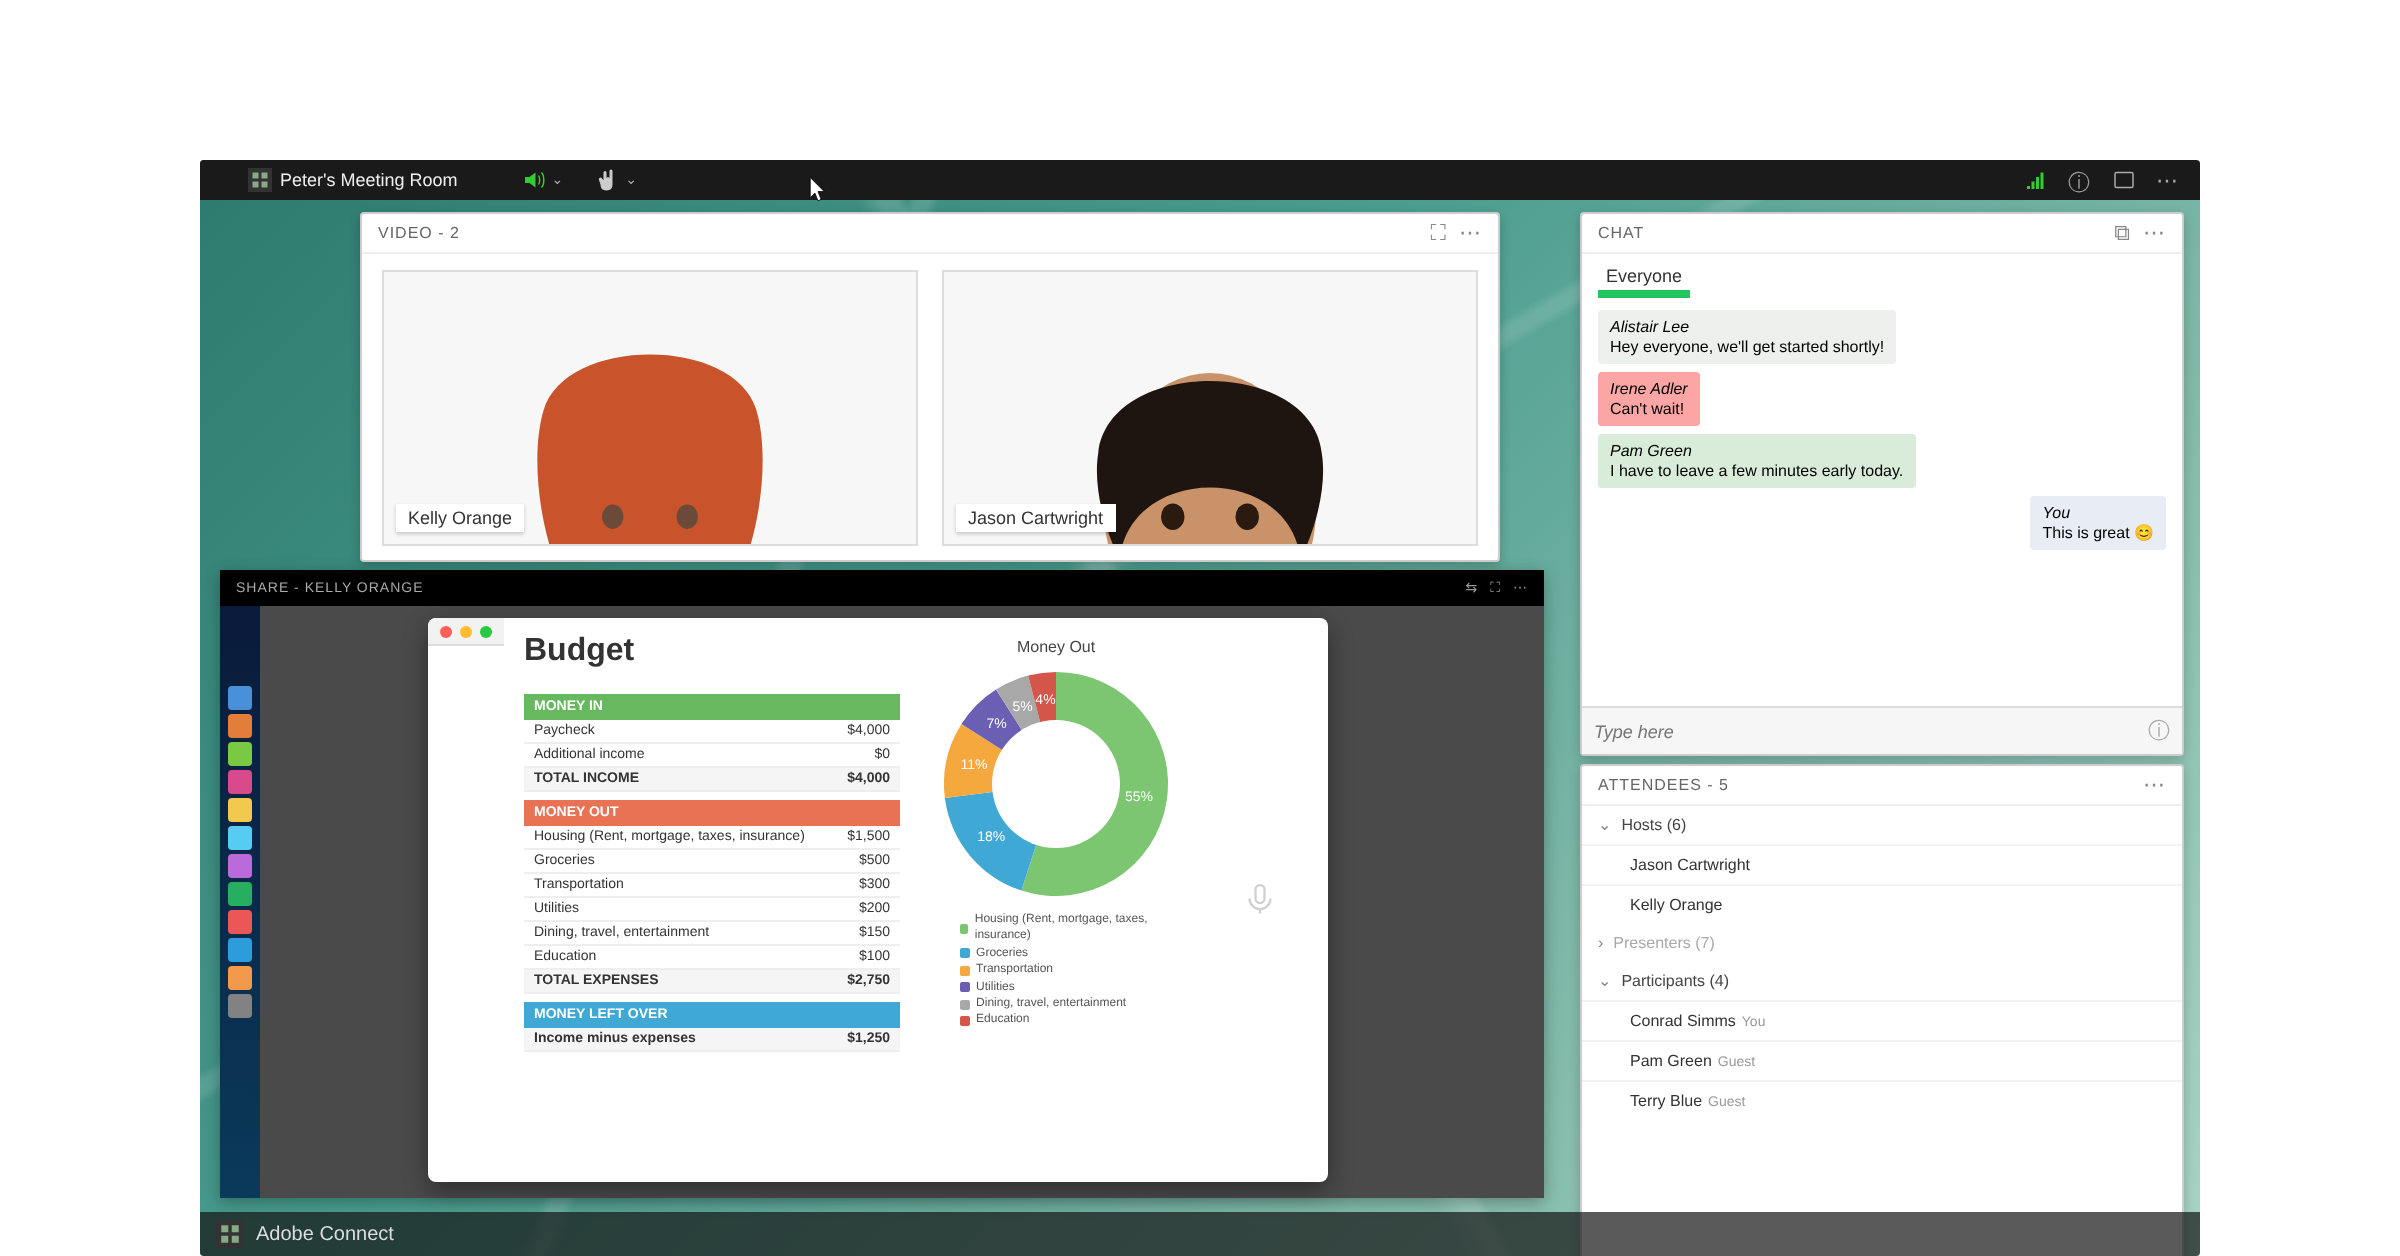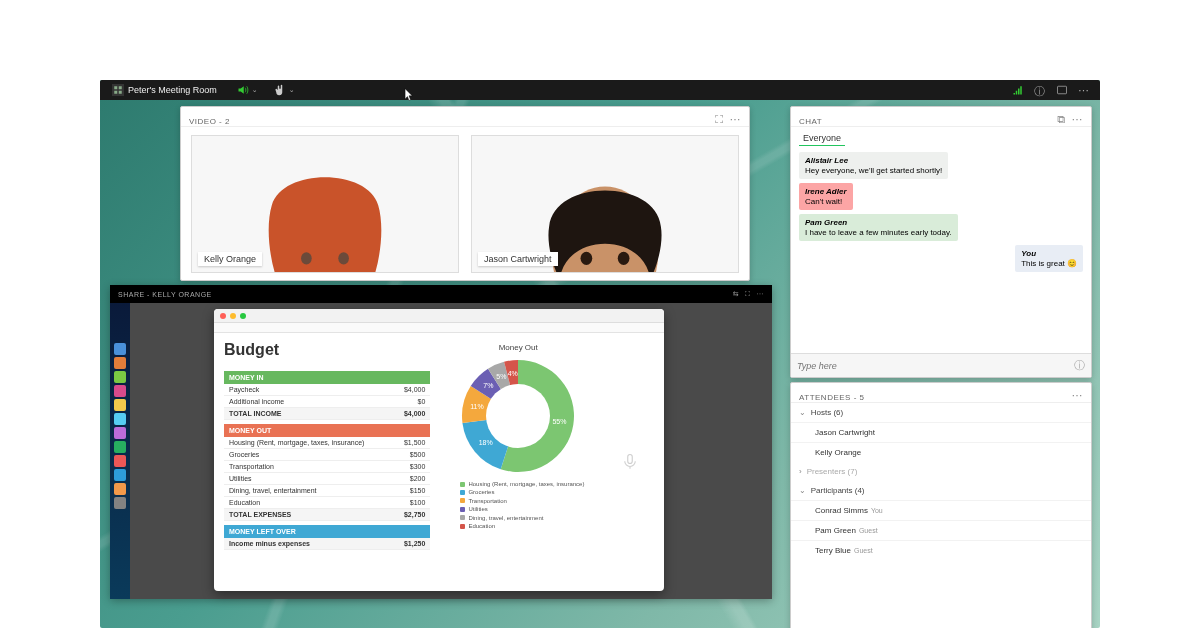--- a/index.html
+++ b/index.html
@@ -14,55 +14,55 @@
       radial-gradient(circle at 5% 80%,rgba(255,255,255,.5) 1px,transparent 2px),
       radial-gradient(circle at 90% 15%,rgba(255,255,255,.4) 1px,transparent 2px),
       radial-gradient(circle at 95% 70%,rgba(255,255,255,.4) 1px,transparent 2px),
       linear-gradient(60deg,transparent 48%,rgba(255,255,255,.25) 49%,rgba(255,255,255,.25) 49.6%,transparent 50%),
       linear-gradient(-30deg,transparent 58%,rgba(255,255,255,.2) 58.5%,rgba(255,255,255,.2) 59%,transparent 59.5%),
       linear-gradient(110deg,transparent 30%,rgba(255,255,255,.22) 30.5%,rgba(255,255,255,.22) 31%,transparent 31.5%);
     opacity:.6}
   
   .topbar{position:absolute;top:0;left:0;right:0;height:20px;background:#1a1a1a;
     display:flex;align-items:center;color:#eee;font-size:9px;z-index:5}
-  .tb-logo{display:flex;align-items:center;gap:4px;padding:0 12px}
+  .tb-logo{display:flex;align-items:center;gap:4px;padding:0 24px}
   .tb-logo svg{width:12px;height:12px}
   .tb-btn{display:flex;align-items:center;gap:3px;padding:0 8px;cursor:pointer}
   .tb-spacer{flex:1}
   .tb-right{display:flex;align-items:center;gap:10px;padding-right:10px}
   .tb-right svg,.tb-right span.ic{width:12px;height:12px;font-size:11px}
   
   .footbar{position:absolute;bottom:0;left:0;right:0;height:22px;background:rgba(20,20,20,.7);
     display:flex;align-items:center;color:#ddd;font-size:10px;gap:6px;padding:0 8px;z-index:5}
   .footbar svg{width:14px;height:14px}
   
   .video-pod{position:absolute;left:80px;top:26px;width:570px;height:175px;
     background:#fff;border:1px solid #ccc;border-radius:2px;box-shadow:0 2px 6px rgba(0,0,0,.2);z-index:3}
-  .pod-head{height:20px;display:flex;align-items:flex-end;padding:0 8px;font-size:8px;
+  .pod-head{height:20px;display:flex;align-items:center;padding:0 8px;font-size:8px;
     color:#666;letter-spacing:.5px;border-bottom:1px solid #eee;text-transform:uppercase}
   .pod-head .sp{flex:1}
   .pod-head .hic{font-size:11px;color:#888;margin-left:6px;cursor:pointer}
   .video-row{display:flex;gap:12px;padding:8px 10px}
   .tile{position:relative;flex:1;height:138px;background:#f4f4f4;overflow:hidden;border:1px solid #ddd}
   .tile .face{position:absolute;inset:0}
   .name-tag{position:absolute;left:6px;bottom:6px;background:#fff;padding:2px 6px;
     font-size:9px;color:#333;box-shadow:0 1px 2px rgba(0,0,0,.2)}
   
   .share-pod{position:absolute;left:10px;top:205px;width:662px;height:314px;background:#000;
     border-radius:2px;box-shadow:0 2px 8px rgba(0,0,0,.3);z-index:2}
   .share-head{height:18px;background:#000;color:#aaa;font-size:7px;letter-spacing:.5px;
     display:flex;align-items:center;padding:0 8px;text-transform:uppercase}
   .share-head .hic{color:#999}
   .share-body{position:absolute;top:18px;left:0;right:0;bottom:0;display:flex;align-items:stretch}
   .dock{width:20px;background:linear-gradient(#0a1a3a,#0a3a5a);display:flex;flex-direction:column;
     gap:2px;padding:40px 3px;align-items:center}
   .dock i{width:12px;height:12px;border-radius:2px}
   .screen{flex:1;background:#4a4a4a;position:relative}
   .doc-window{position:absolute;left:84px;top:6px;right:108px;bottom:8px;background:#fff;
-    border-radius:4px;box-shadow:0 4px 12px rgba(0,0,0,.4);overflow:hidden;display:flex;flex-direction:column}
+    border-radius:4px;box-shadow:0 4px 12px rgba(0,0,0,.4);overflow:hidden;display:flex;}
   .doc-toolbar{height:14px;background:#f2f2f2;border-bottom:1px solid #ddd;
     display:flex;align-items:center;gap:4px;padding:0 6px}
   .tldot{width:6px;height:6px;border-radius:50%}
   .doc-toolbar2{height:10px;background:#fafafa;border-bottom:1px solid #e3e3e3}
   .doc-body{flex:1;display:flex;padding:6px 10px;gap:18px}
   .doc-left{width:48%;display:flex;flex-direction:column}
   .doc-title{font-size:16px;font-weight:bold;color:#333;margin:2px 0 8px}
   .band{color:#fff;font-size:7px;font-weight:bold;padding:3px 5px;margin-top:4px;text-transform:uppercase}
   .row{display:flex;justify-content:space-between;font-size:7px;color:#333;padding:2px 5px;
     border-bottom:1px solid #eee}
@@ -73,24 +73,24 @@
   .donut-hole{position:absolute;top:28px;left:28px;width:64px;height:64px;background:#fff;border-radius:50%}
   .legend{font-size:6px;color:#555;margin-top:4px;align-self:flex-start;padding-left:12px}
   .legend div{display:flex;align-items:center;gap:3px;line-height:1.4}
   .legend i{width:5px;height:5px;border-radius:1px}
   .side-mic{width:48px;display:flex;flex-direction:column;align-items:center;justify-content:center;color:#bbb;font-size:5px;gap:2px}
   .side-mic svg{width:18px;height:18px;opacity:.4}
   
   .chat-pod{position:absolute;right:8px;top:26px;width:302px;height:272px;background:#fff;
     border:1px solid #ccc;border-radius:2px;box-shadow:0 2px 6px rgba(0,0,0,.2);z-index:3;display:flex;flex-direction:column}
   .chat-tabs{display:flex;gap:10px;padding:4px 8px 0;font-size:9px}
-  .chat-tab{padding:2px 4px;color:#333;border-bottom:1px solid #22c55e;cursor:pointer}
+  .chat-tab{padding:2px 4px;color:#333;border-bottom:4px solid #22c55e;cursor:pointer}
   .chat-msgs{flex:1;padding:6px 8px;overflow:hidden;display:flex;flex-direction:column;gap:4px}
   .msg{font-size:8px;padding:4px 6px;border-radius:2px;max-width:82%}
-  .msg b{display:block;font-style:italic;font-weight:bold;font-size:8px;margin-bottom:1px}
+  .msg b{display:block;font-style:italic;font-weight:normal;font-size:8px;margin-bottom:1px}
   .msg.l{align-self:flex-start}
   .msg.r{align-self:flex-end}
   .chat-input{display:flex;align-items:center;border-top:1px solid #ddd;padding:4px 6px;background:#f6f6f6}
   .chat-input input{flex:1;border:none;background:transparent;font-size:9px;font-style:italic;color:#888;outline:none}
   .chat-input .info{font-size:11px;color:#aaa}
   
   .att-pod{position:absolute;right:8px;top:302px;width:302px;height:264px;background:#fff;
     border:1px solid #ccc;border-radius:2px;box-shadow:0 2px 6px rgba(0,0,0,.2);z-index:3}
   .sect{font-size:8px;color:#444;padding:5px 8px;display:flex;align-items:center;gap:5px;cursor:pointer}
   .sect .chev{font-size:8px;color:#888}
@@ -347,14 +347,21 @@
         <span class="chev">⌄</span>
         <span>Participants (4)</span>
       </div>
     <div id="parts">
         <div class="attn">Conrad Simms<span class="tag">You</span></div>
         <div class="attn">Pam Green<span class="tag">Guest</span></div>
         <div class="attn">Terry Blue<span class="tag">Guest</span></div>
       </div>
   </div>
 
+  <div class="footbar">
+    <svg viewBox="0 0 16 16">
+        <rect width="16" height="16" fill="#333"></rect>
+        <path d="M3 3h4v4H3zM9 3h4v4H9zM3 9h4v4H3zM9 9h4v4H9z" fill="#8a8"></path>
+      </svg>
+    <span>Adobe Connect</span>
+  </div>
 
 </div>
 
 </body></html>

